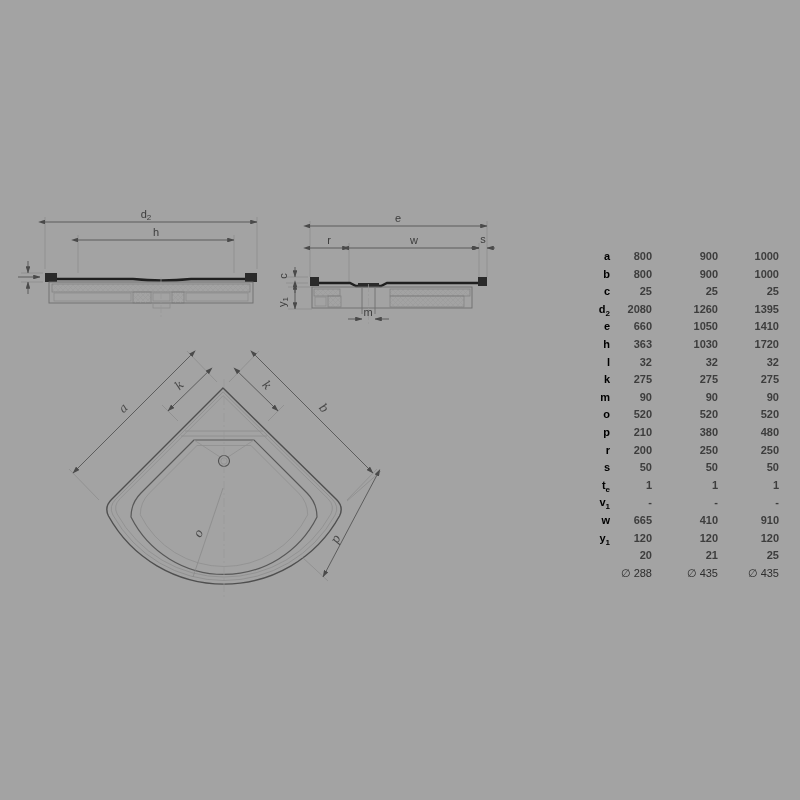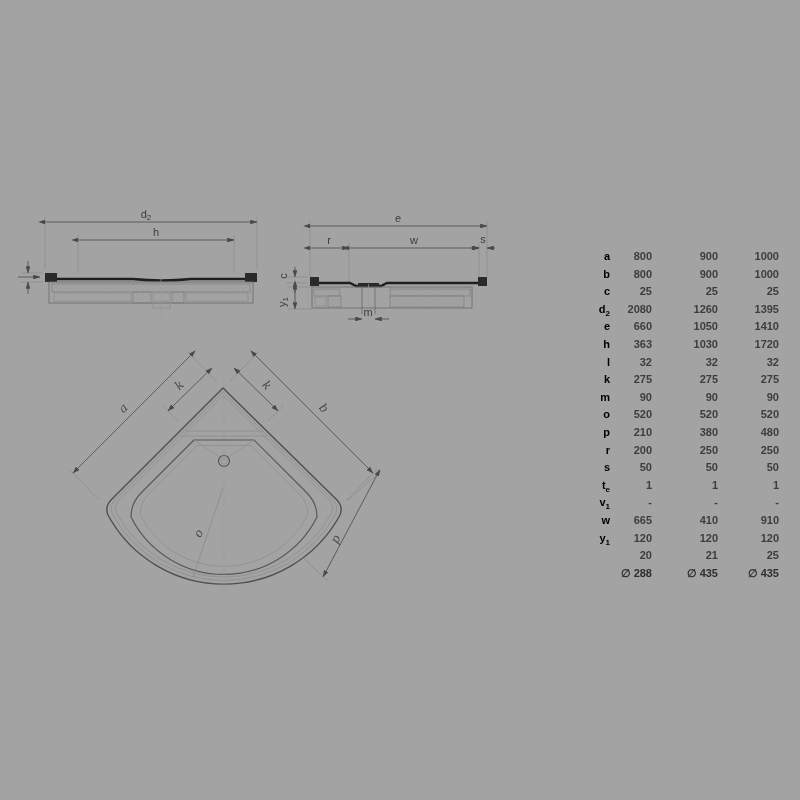--- a/index.html
+++ b/index.html
@@ -9,21 +9,21 @@
   .dimtxt{font-family:"Liberation Sans",sans-serif;font-size:11px;fill:#3c3c3c;}
   .dimtxt-i{font-family:"DejaVu Serif",serif;font-style:italic;font-size:12px;fill:#4a4a4a;}
   .subtxt{font-size:8px;}
   
   #spec-table{position:absolute;left:558px;top:248px;width:226px;font-size:11px;color:#3d3d3d;}
   .trow{display:grid;grid-template-columns:52px 42px 66px 61px;height:17.6px;line-height:17.6px;}
   .tl{text-align:right;font-weight:bold;color:#000;padding-right:0;}
   .tl sub{font-size:8px;font-weight:bold;}
   .tv{text-align:right;font-weight:bold;}
   .thead .tv{font-weight:bold;color:#000;}
-  .bold-row .tv{font-weight:bold;color:#2e2e2e;}
+  .bold-row .tv{font-weight:normal;color:#2e2e2e;}
 </style>
 </head>
 <body>
 
 <div id="page">
 
   <svg style="left:18px;top:205px;" width="258" height="118" viewBox="0 0 258 118">
     <defs>
       <pattern id="hatchA" patternUnits="userSpaceOnUse" width="5" height="5">
         <path d="M0,5 L5,0 M0,0 L5,5" stroke="#9a9a9a" stroke-width="0.6"></path>

